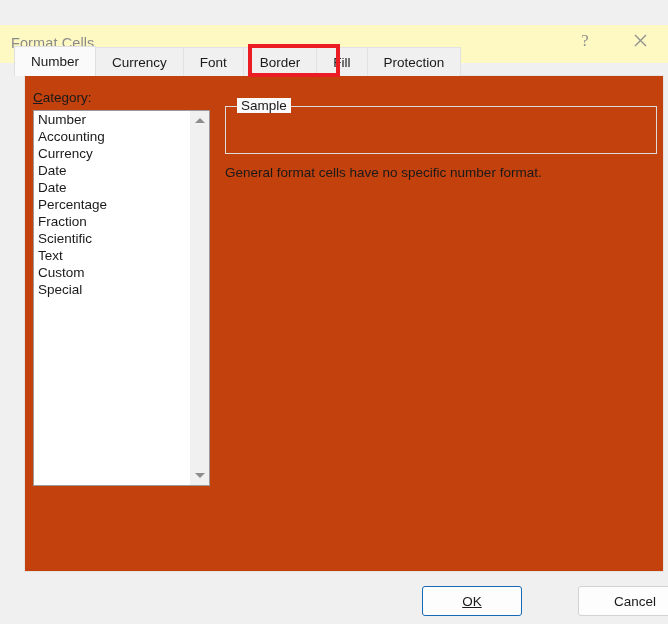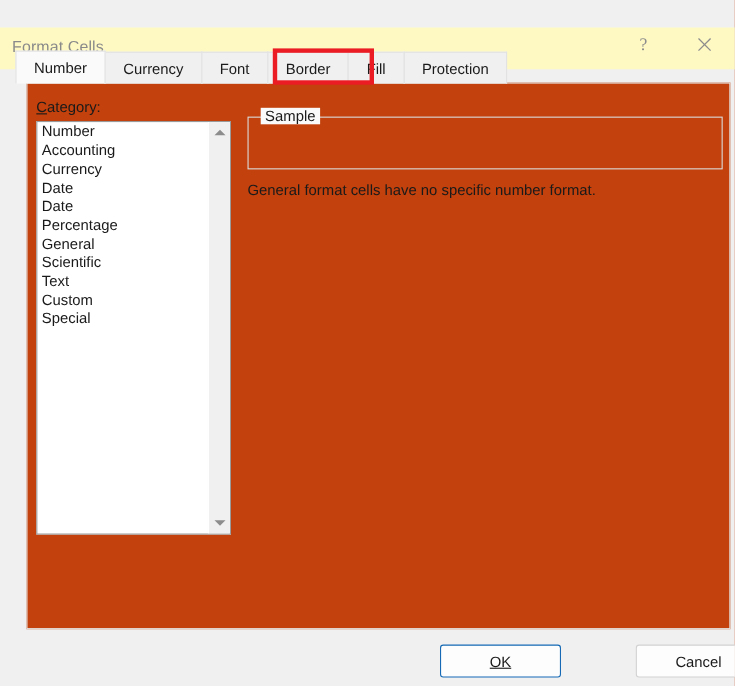--- a/index.html
+++ b/index.html
@@ -243,23 +243,23 @@
     align-items: center;
     justify-content: center;
     font-size: 13.5px;
     color: #1a1a1a;
     background: #fdfdfd;
     border-radius: 3px;
     cursor: default;
     user-select: none;
   }
   #ok-button {
-    left: 400px;
+    left: 422px;
     top: 586px;
-    width: 110px;
+    width: 100px;
     border: 1px solid #1569b5;
     text-decoration: underline;
   }
   #cancel-button {
     left: 550px;
     top: 586px;
     width: 114px;
     border: 1px solid #d2d2d2;
     margin-left: 28px;
   }
@@ -310,21 +310,21 @@
   <div id="category-label"><span class="accel">C</span><span>ategory:</span></div>
 
   <div id="category-listbox">
     <ul id="category-items">
       <li>Number</li>
       <li>Accounting</li>
       <li>Currency</li>
       <li>Date</li>
       <li>Date</li>
       <li>Percentage</li>
-      <li>General</li>
+      <li>Fraction</li>
       <li>Scientific</li>
       <li>Text</li>
       <li>Custom</li>
       <li>Special</li>
     </ul>
     <div id="cat-scrollbar">
       <div class="sb-arrow" id="sb-up">
         <span class="tri up"></span>
       </div>
       <div class="sb-arrow" id="sb-down">

